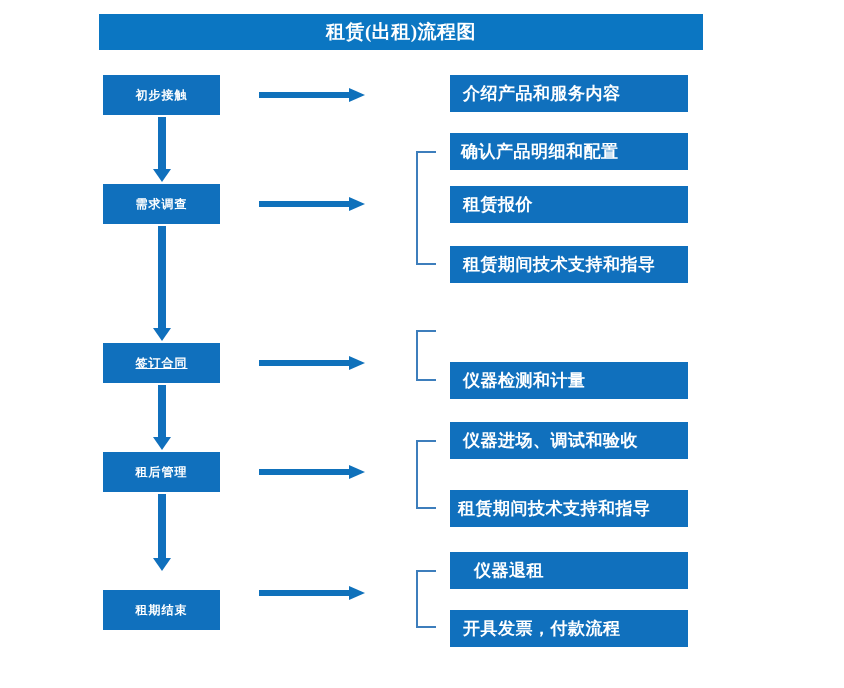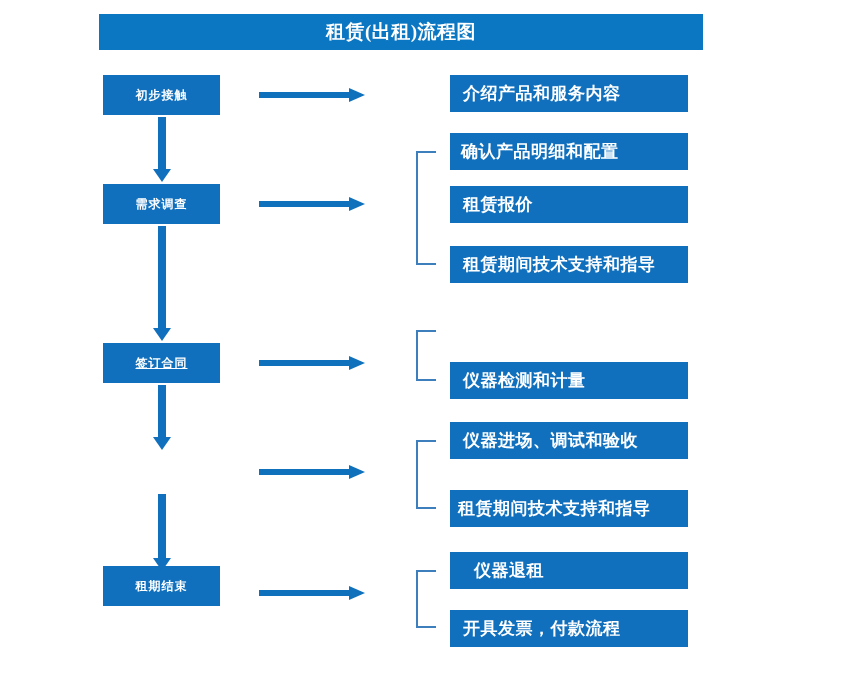--- a/index.html
+++ b/index.html
@@ -130,21 +130,22 @@
 </head>
 <body>
 
 <div id="canvas">
 
   <div class="title-bar">租赁(出租)流程图</div>
 
   <div class="stage-box" style="top:75px;">初步接触</div>
   <div class="stage-box" style="top:184px;">需求调查</div>
   <div class="stage-box" style="top:343px;text-decoration:underline;">签订合同</div>
-  <div class="stage-box" style="top:566px;">租期结束</div>
+  <div class="stage-box" style="top:452px;">租后管理</div>
+  <div class="stage-box" style="top:590px;">租期结束</div>
 
   <div class="v-arrow" style="top:117px; height:65px;">
     <div class="shaft" style="height:52px;"></div>
     <div class="head" style="top:52px;"></div>
   </div>
   <div class="v-arrow" style="top:226px; height:115px;">
     <div class="shaft" style="height:102px;"></div>
     <div class="head" style="top:102px;"></div>
   </div>
   <div class="v-arrow" style="top:385px; height:65px;">

